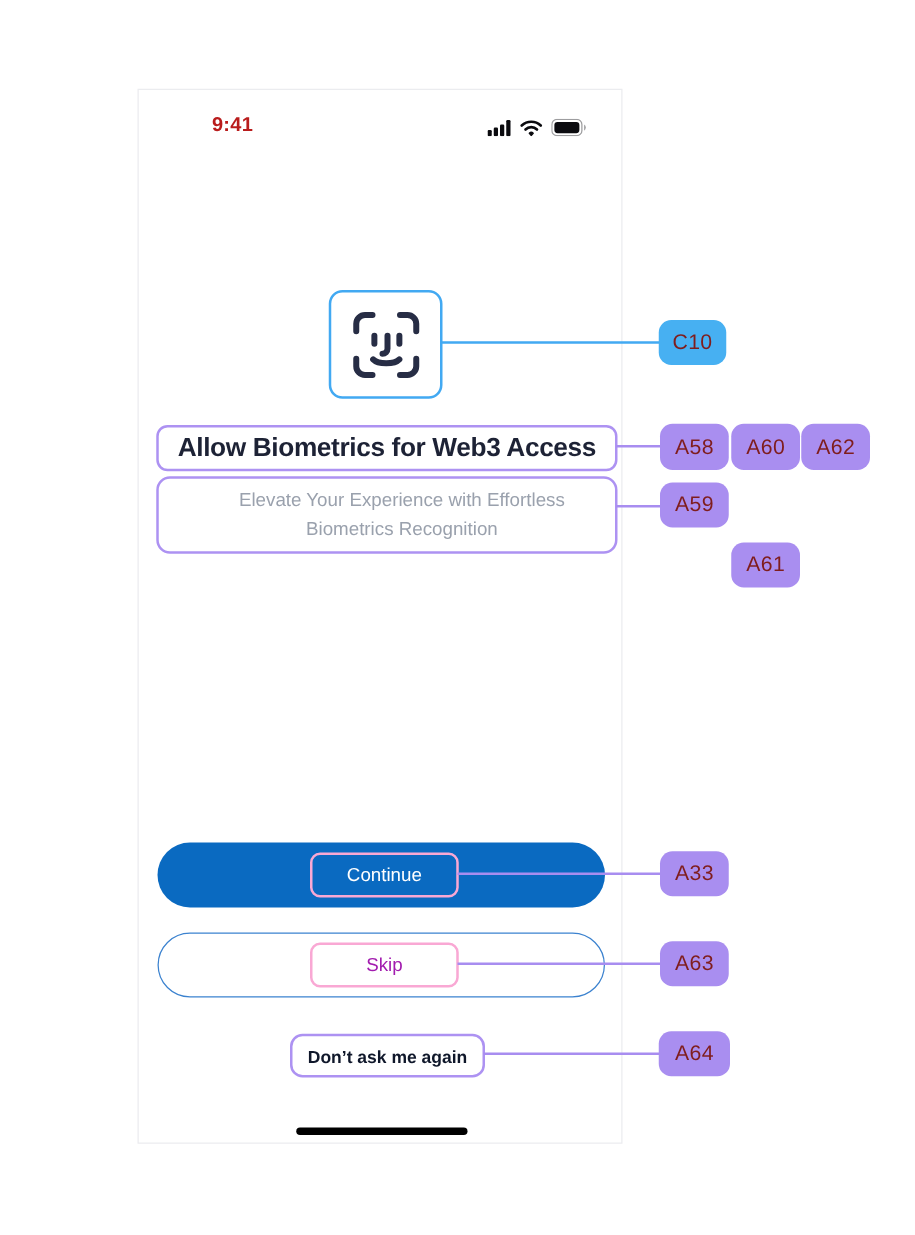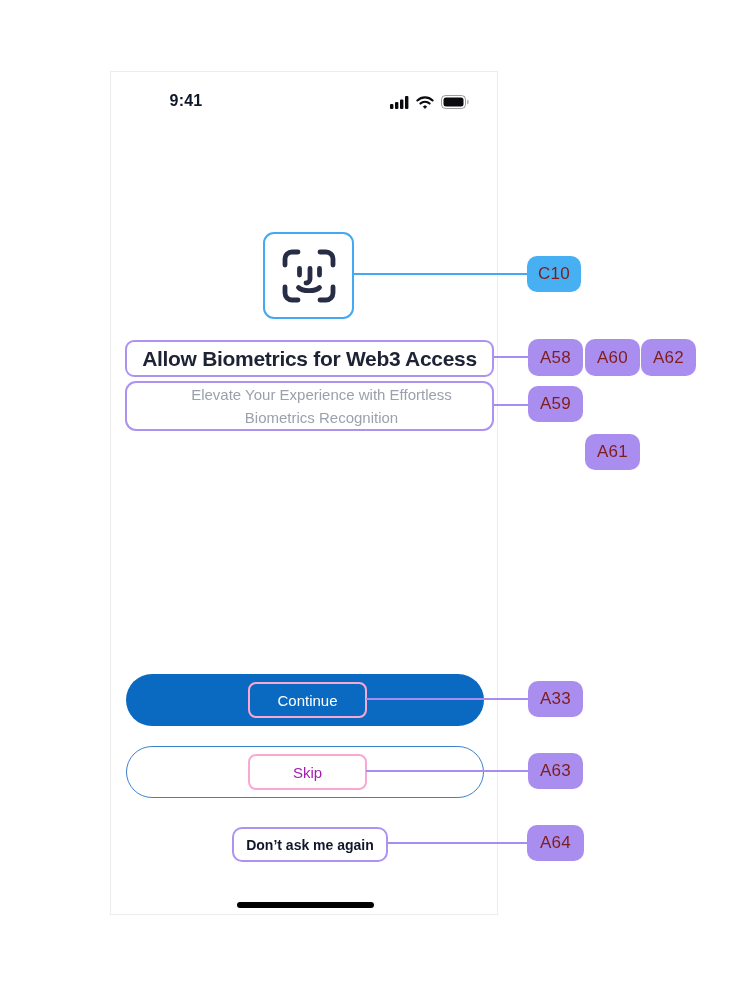--- a/index.html
+++ b/index.html
@@ -24,21 +24,21 @@
   }
 
   .status-time {
     position: absolute;
     left: 40px; top: 20px;
     width: 70px;
     text-align: center;
     font-size: 16px;
     font-weight: 700;
     letter-spacing: 0.2px;
-    color: #0f172a;
+    color: #b91c1c;
   }
   .status-icons {
     position: absolute;
     right: 28px; top: 22px;
     width: 80px; height: 16px;
     display: flex;
     align-items: center;
     justify-content: flex-end;
     gap: 7px;
   }
@@ -61,21 +61,21 @@
     position: absolute;
     border: 2px solid #ad92f2;
     border-radius: 9px;
     background: transparent;
     display: flex;
     align-items: center;
     justify-content: center;
     pointer-events: none;
   }
   .title-box   { left: 14px; top: 268px; width: 369px; height: 37px; }
-  .subtitle-box{ left: 14px; top: 309px; width: 369px; height: 50px; border-radius: 11px; padding-left: 24px; }
+  .subtitle-box{ left: 14px; top: 309px; width: 369px; height: 62px; border-radius: 11px; padding-left: 24px; }
 
   .title-text {
     width: 100%;
     text-align: center;
     font-size: 21px;
     font-weight: 700;
     letter-spacing: -0.3px;
     color: #1d2235;
     white-space: nowrap;
   }

